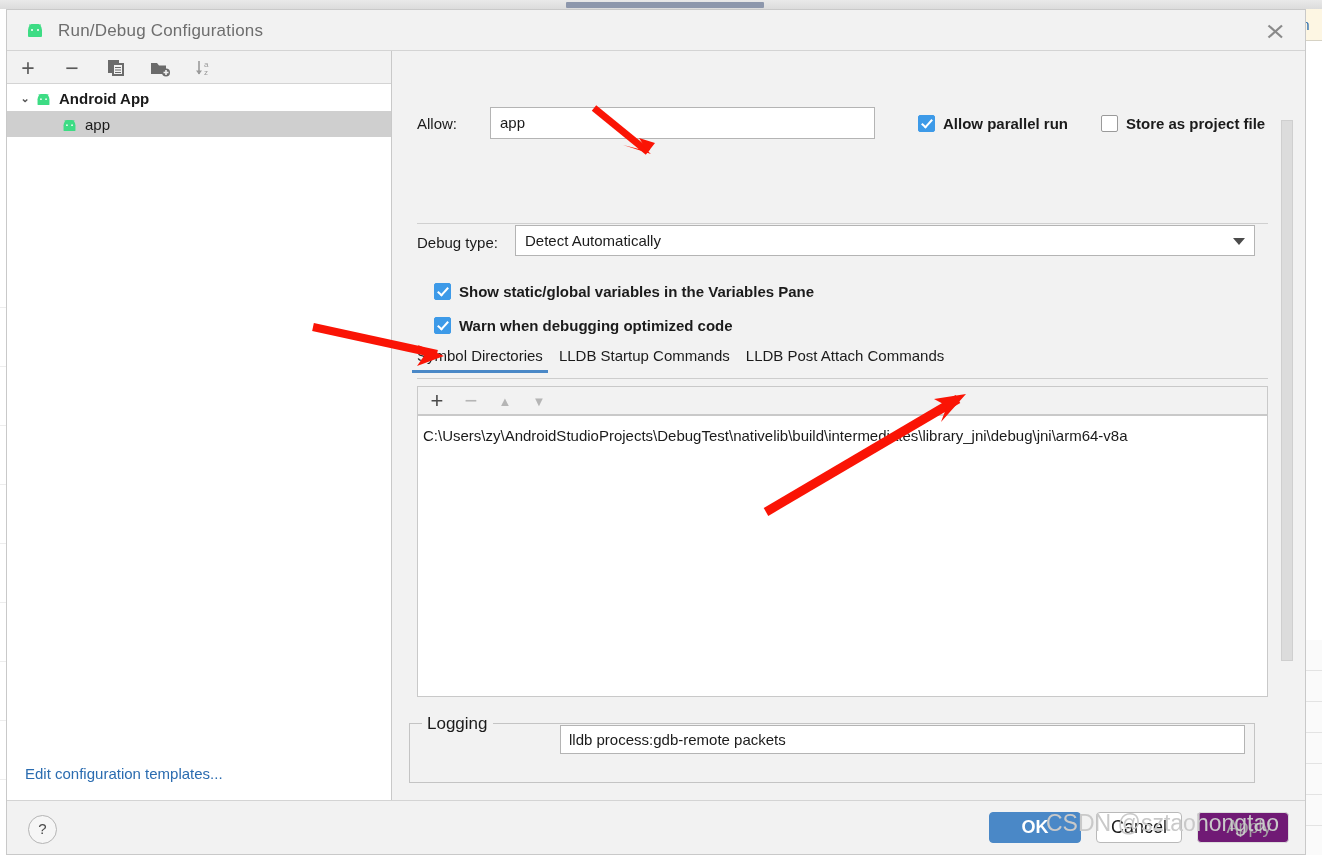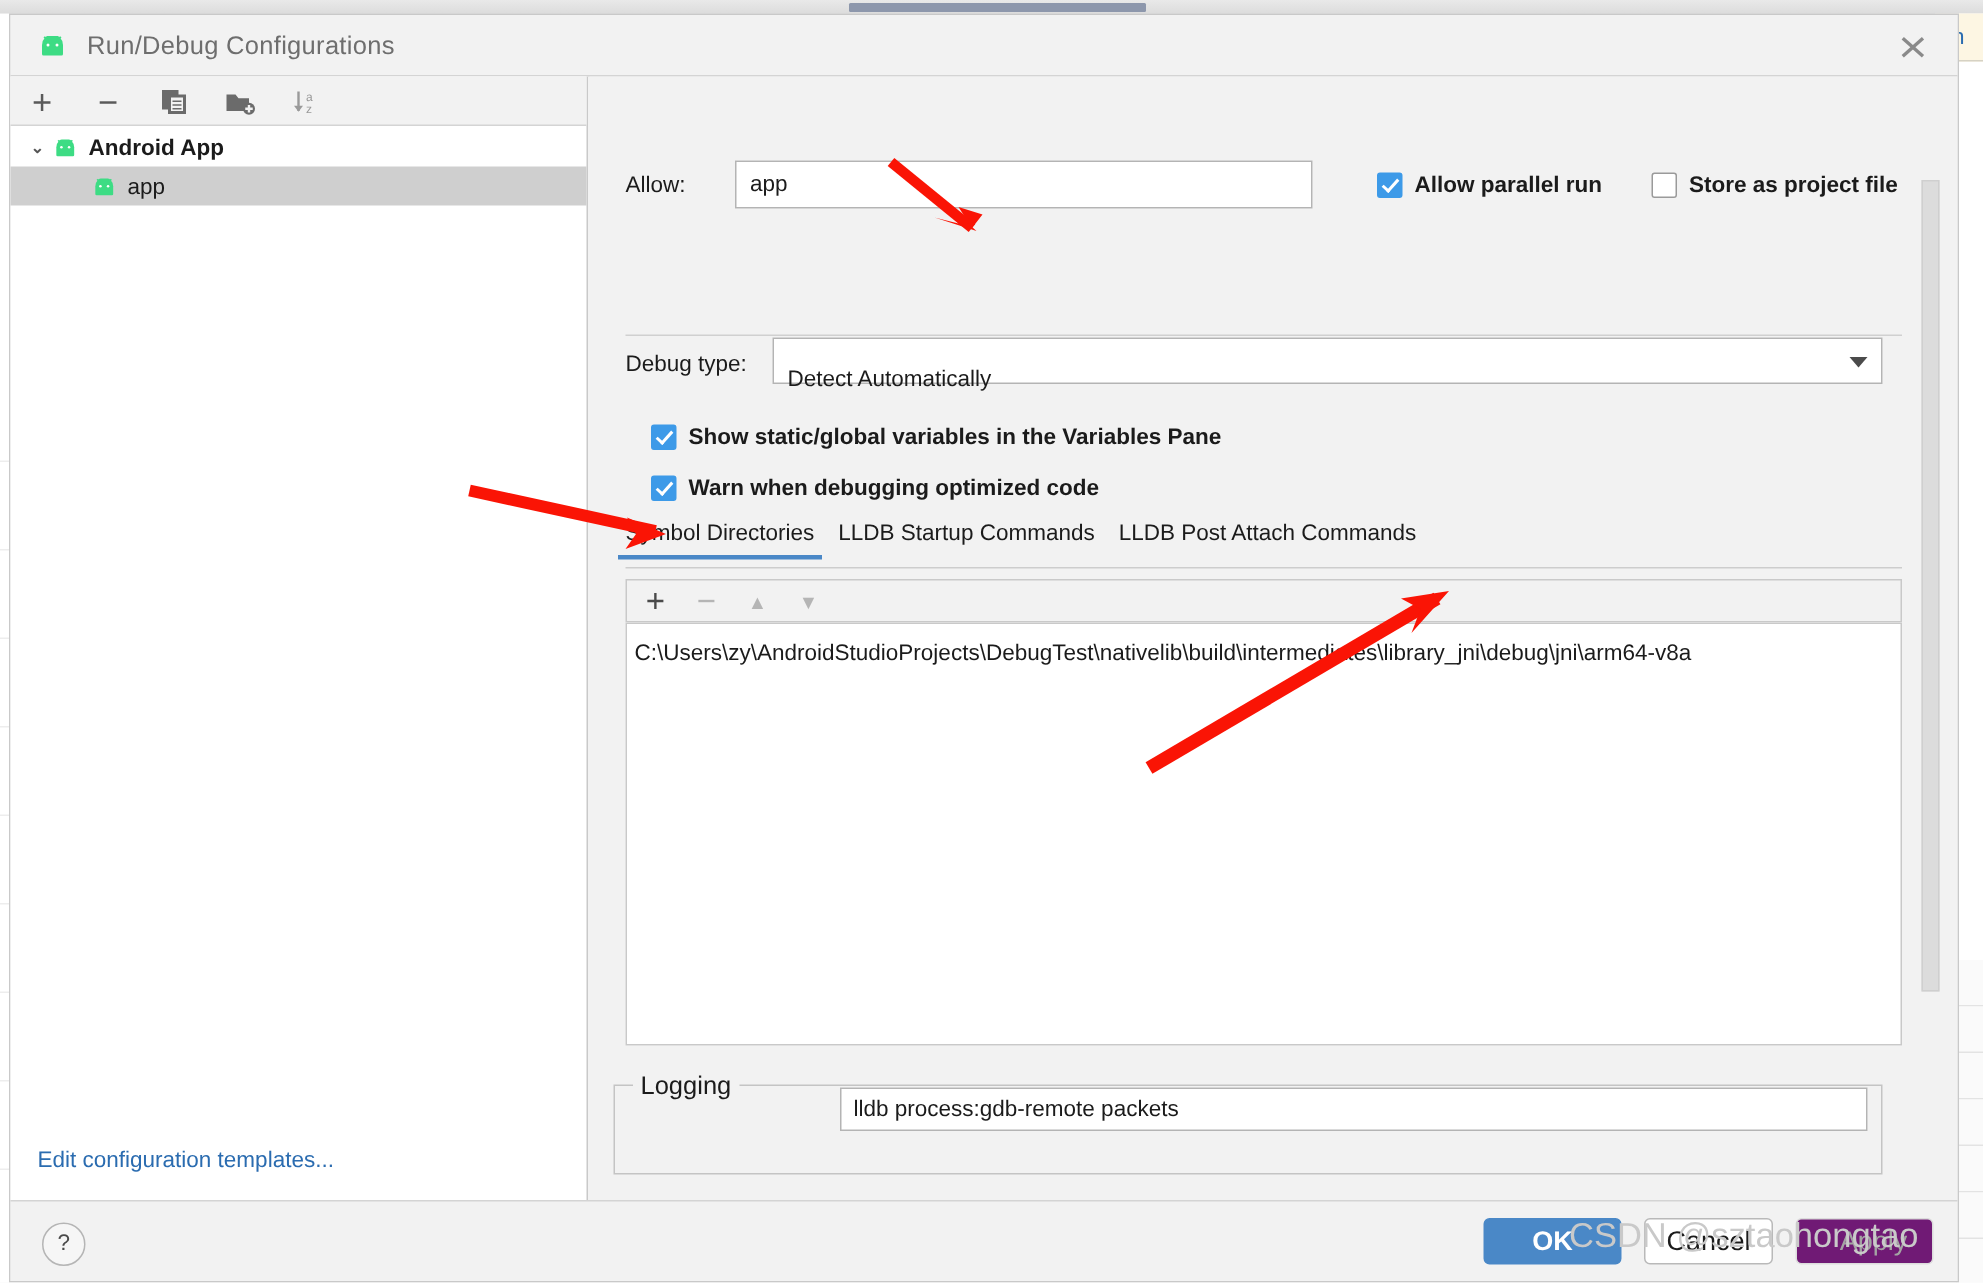--- a/index.html
+++ b/index.html
@@ -126,21 +126,21 @@
   .mtab { font-size:16px; color:#1b1b1b; padding:0 0 10px 0; margin-right:24px; position:relative; }
   .mtab.active:after{
     content:""; position:absolute; left:-10px; right:-10px; bottom:0; height:3px; background:#4a88c7;
   }
   .tabs-rule { position:absolute; left:24px; top:172px; width:851px; height:1px; background:#d0d0d0; }
 
   .dbg-label { position:absolute; left:24px; top:183px; font-size:15px; color:#1b1b1b; }
   .combo {
     position:absolute; left:122px; top:174px; width:740px; height:31px;
     background:#fff; border:1px solid #b4b4b4; box-sizing:border-box;
-    font-size:15px; color:#1b1b1b; padding:12px 9px; line-height:29px;
+    font-size:15px; color:#1b1b1b; padding:0 9px; line-height:29px;
   }
   .combo .arrow {
     position:absolute; right:9px; top:12px; width:0;height:0;
     border-left:6px solid transparent; border-right:6px solid transparent;
     border-top:7px solid #4b4b4b;
   }
 
   
   .subtabs { position:absolute; left:24px; top:296px; display:flex; align-items:flex-start; }
   .stab { font-size:15px; color:#1b1b1b; padding-bottom:9px; margin-right:16px; position:relative; }

